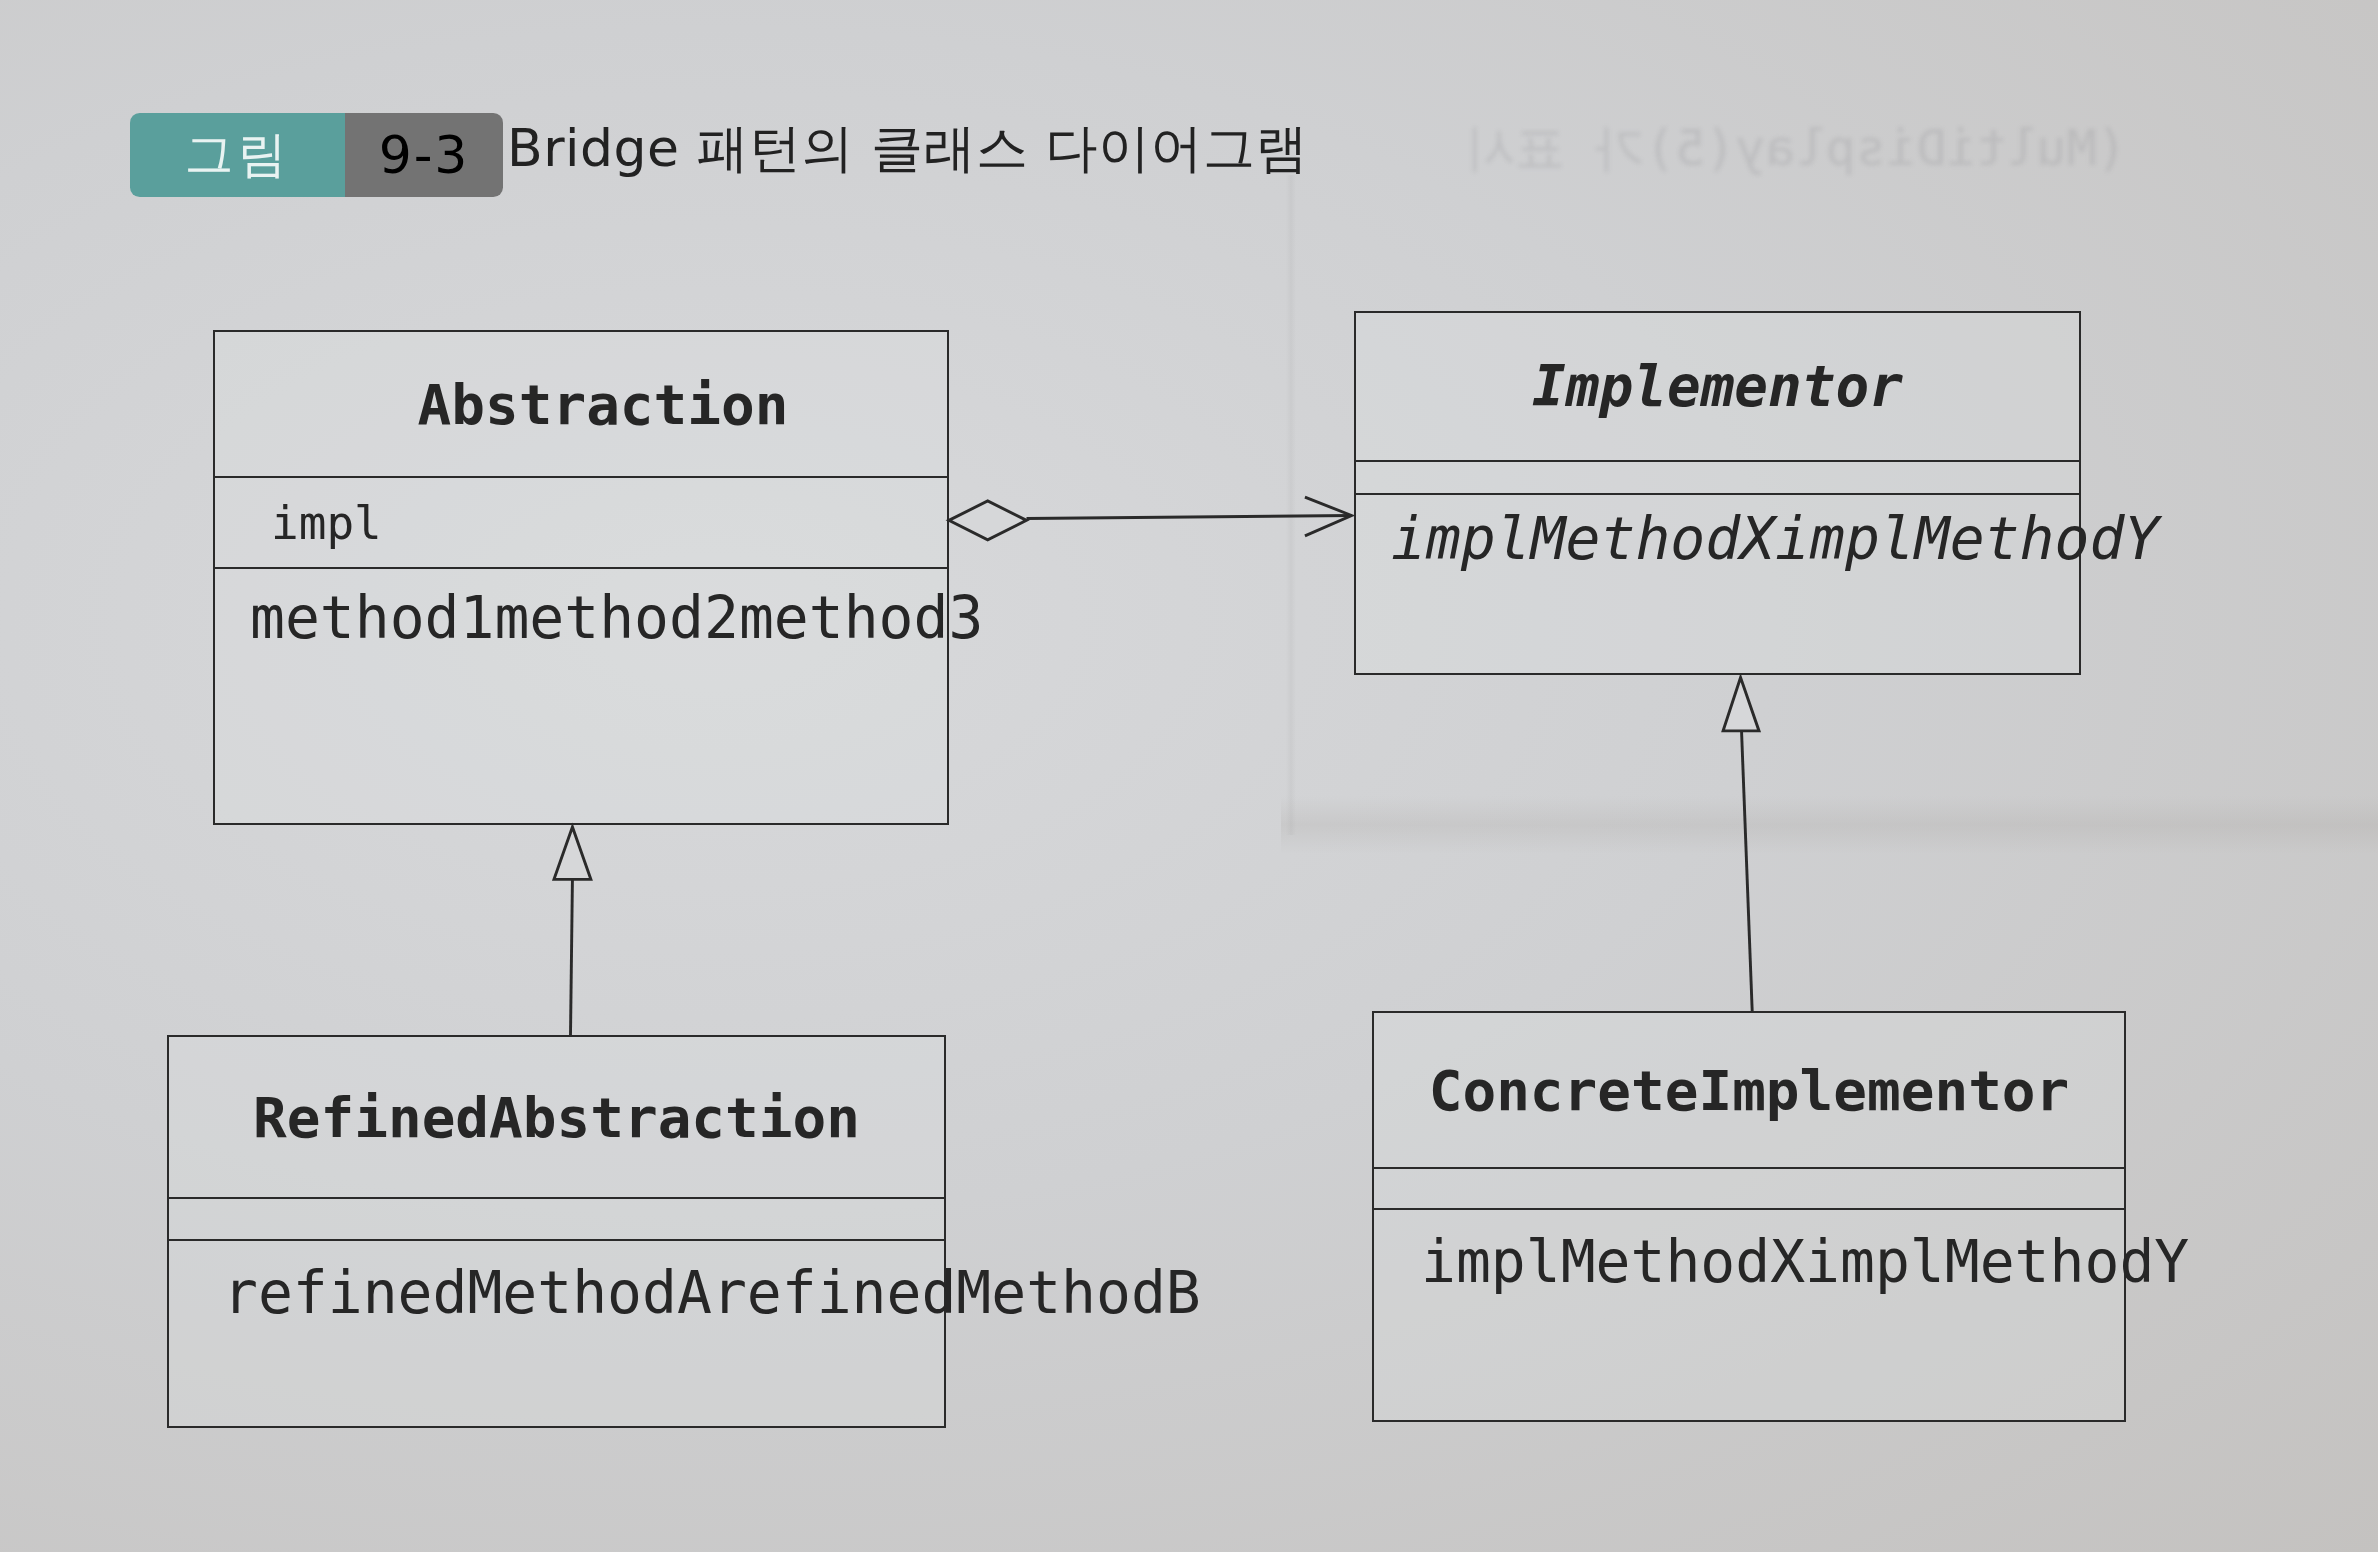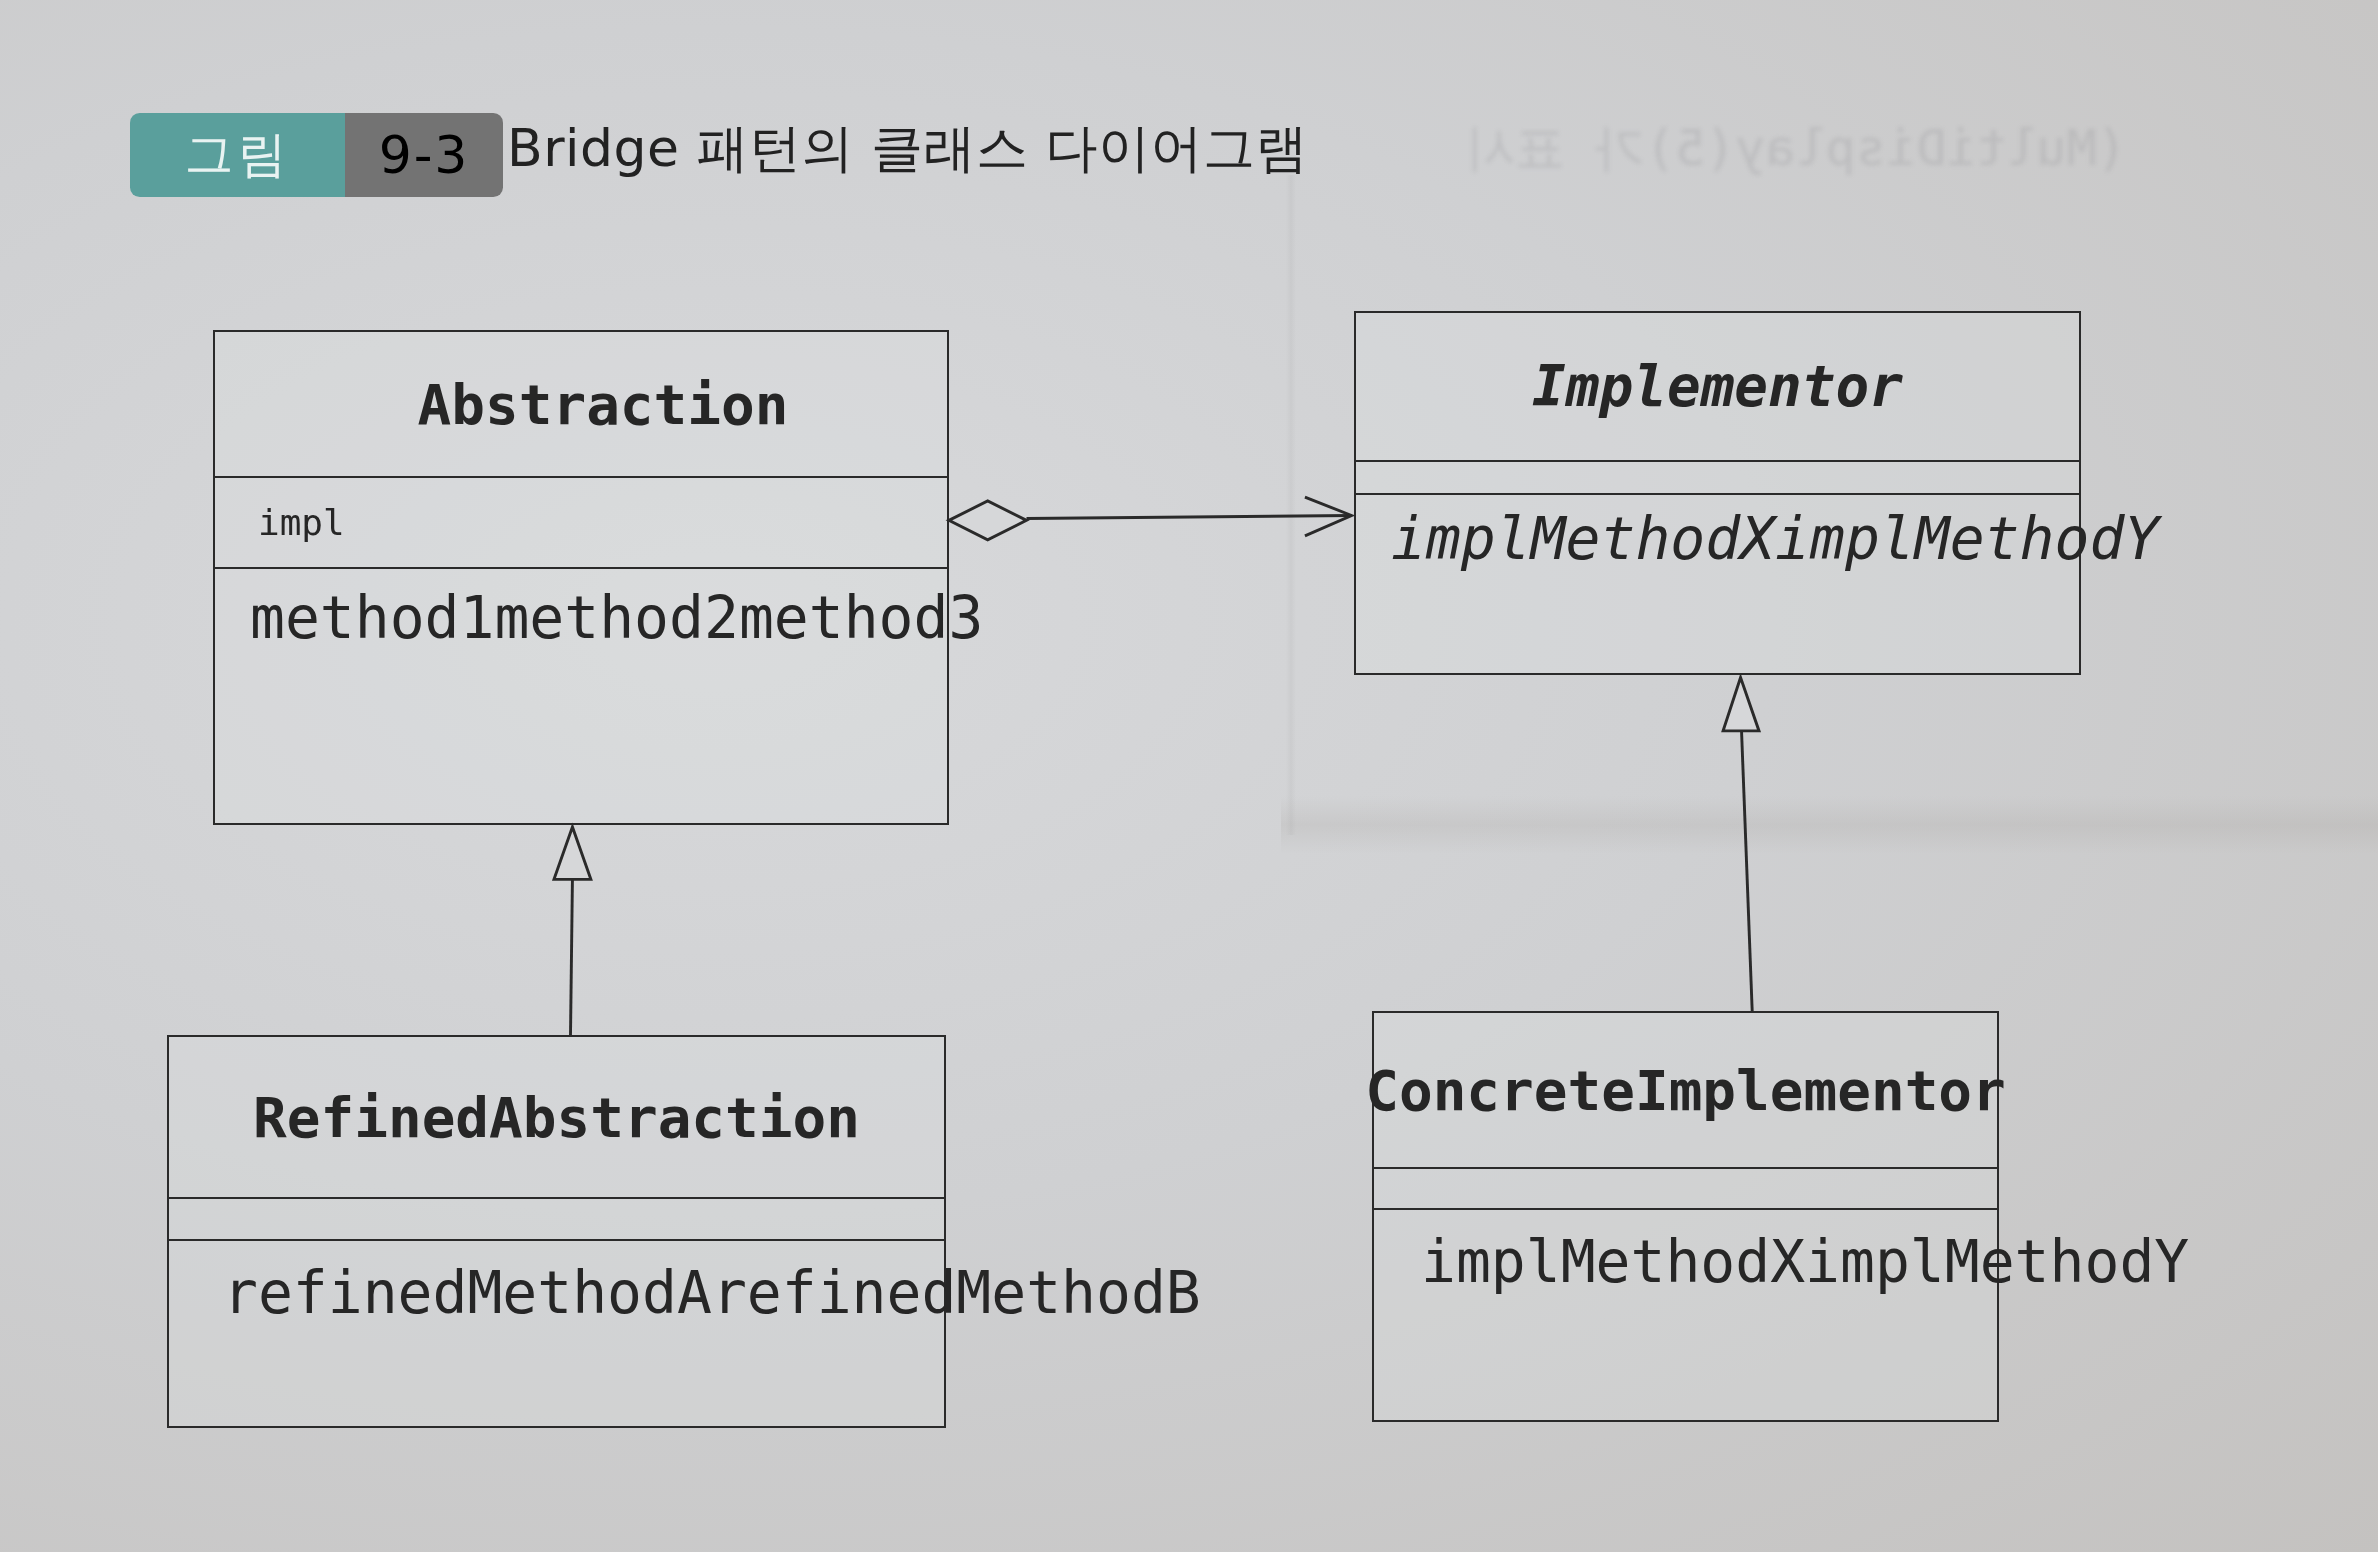--- a/index.html
+++ b/index.html
@@ -95,25 +95,25 @@
       justify-content: center;
       font-weight: bold;
       font-size: 56px;
     }
     .uml-name.abstract {
       font-style: italic;
     }
     .uml-attrs {
       box-sizing: border-box;
       border-bottom: 2.9px solid #2a2a2a;
-      padding-left: 43px;
+      padding-left: 56px;
       display: flex;
       flex-direction: column;
       justify-content: center;
-      font-size: 36px;
+      font-size: 46px;
     }
     .uml-ops {
       box-sizing: border-box;
       padding-left: 35px;
       padding-top: 7.8px;
       display: flex;
       flex-direction: row;
       font-size: 58px;
       line-height: 83px;
     }
@@ -165,21 +165,21 @@
 
 <div class="uml-class" style="left:167px; top:1035px; width:779px; height:393px;">
   <div class="uml-name" style="height:162px;">RefinedAbstraction</div>
   <div class="uml-attrs" style="height:42px;"></div>
   <div class="uml-ops" style="line-height:89px; padding-left:54px;">
     <span>refinedMethodA</span>
     <span>refinedMethodB</span>
   </div>
 </div>
 
-<div class="uml-class" style="left:1372px; top:1011px; width:627px; height:411px;">
+<div class="uml-class" style="left:1372px; top:1011px; width:754px; height:411px;">
   <div class="uml-name" style="height:156px;">ConcreteImplementor</div>
   <div class="uml-attrs" style="height:41px;"></div>
   <div class="uml-ops" style="line-height:89px; padding-left:47px;">
     <span>implMethodX</span>
     <span>implMethodY</span>
   </div>
 </div>
 
 <svg class="connectors" viewBox="0 0 2451 1600">
    Implementor --&gt;

